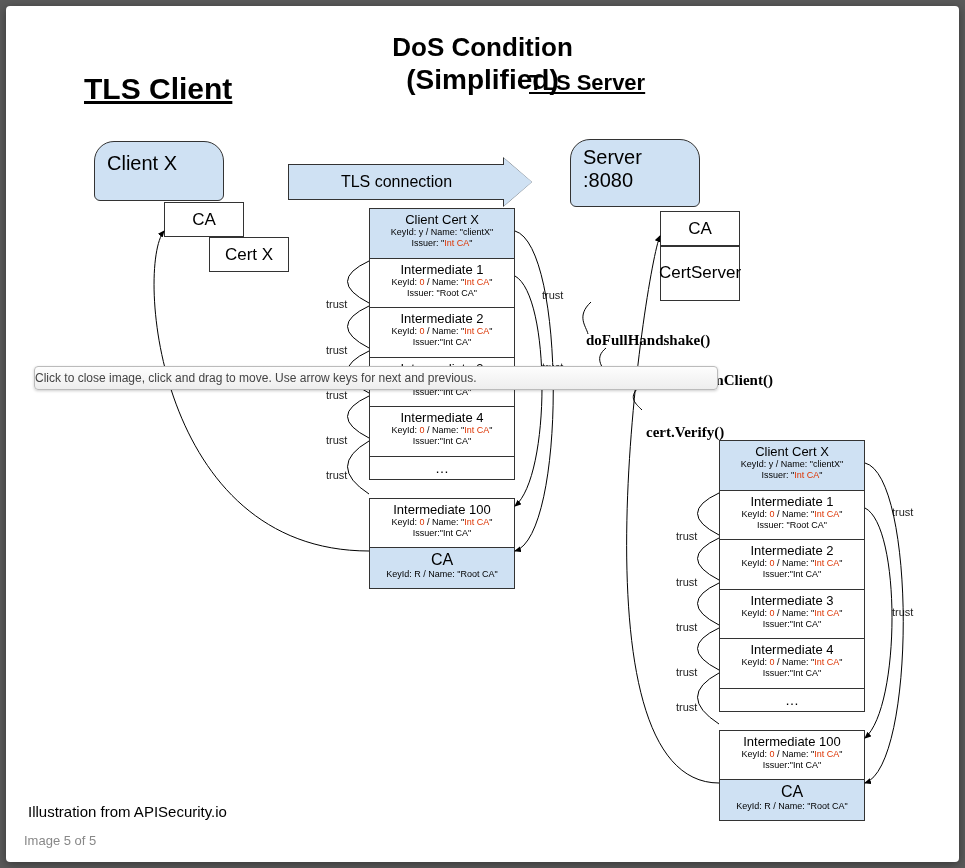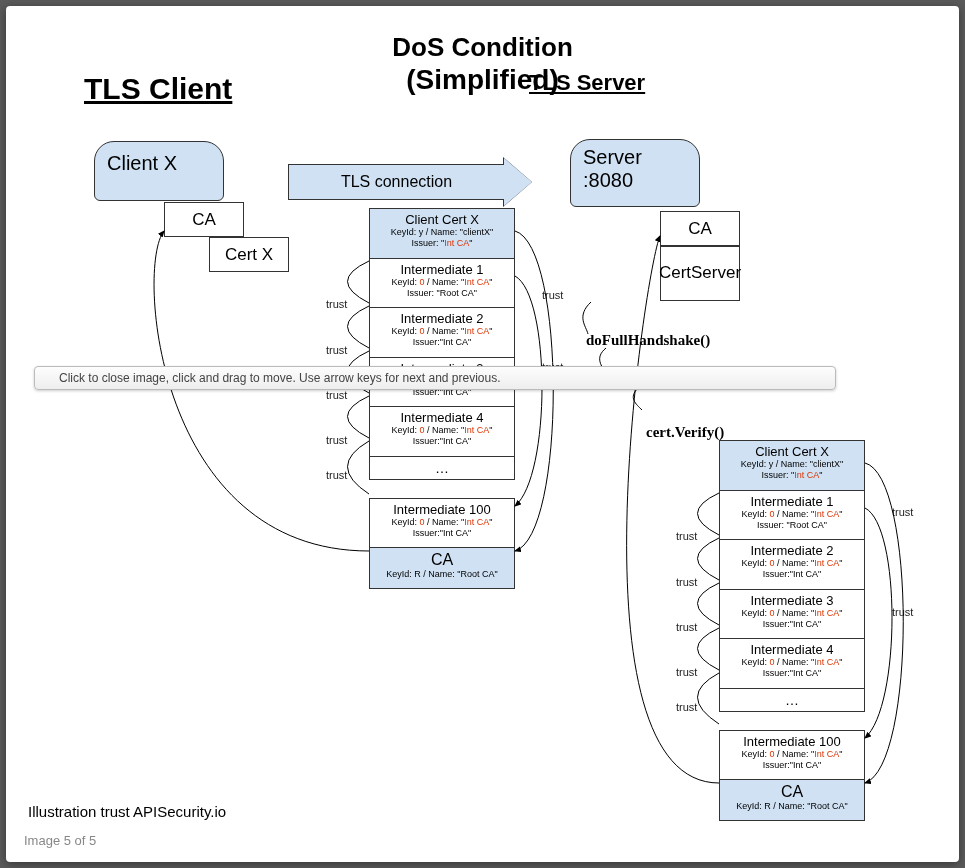--- a/index.html
+++ b/index.html
@@ -40,22 +40,22 @@
   .ellipsis-row { border:1px solid #333; border-top:none; text-align:center; font-size:14px; padding:3px 0;}
   .gap { height:18px;}
   .red { color:#d30;}
 
   .func { position:absolute; font-family: Liberation Serif, serif; font-weight:bold; font-size:15px;}
   #f1 { top:326px; left:580px;}
   #f2 { top:366px; left:600px;}
   #f3 { top:402px; left:640px;margin-top:16px;}
 
   .tooltip {
-    position:absolute; top:360px; left:28px; width:802px;
-    padding:4px 24px; font-size:12px; color:#444;
+    position:absolute; top:360px; left:28px; width:684px;
+    padding:4px 0; font-size:12px; color:#444;
     background: linear-gradient(#fdfdfd,#eeeeee);
     border:1px solid #bbb; border-radius:4px;
     box-shadow: 0 1px 3px rgba(0,0,0,0.2);
     z-index:100;
   }
   .attrib { position:absolute; left:22px; bottom:42px; font-size:15px;}
   .counter{ position:absolute; left:18px; bottom:14px; font-size:13px; color:#888;}
 
   .trust { position:absolute; font-size:11px; color:#222;}
 
@@ -218,16 +218,16 @@
       <path d="M859,502 C895,520 895,700 859,732" fill="none" stroke="#000" stroke-width="1" marker-end="url(#arr)"></path>
 
       <path d="M713,777 C560,777 640,260 654,230" fill="none" stroke="#000" stroke-width="1" marker-end="url(#arr)"></path>
 
       <path d="M585,296 C570,310 580,320 582,328" fill="none" stroke="#000" stroke-width="1"></path>
       <path d="M600,342 C588,352 596,360 600,368" fill="none" stroke="#000" stroke-width="1"></path>
       <path d="M632,382 C622,392 630,398 636,404" fill="none" stroke="#000" stroke-width="1"></path>
     </svg>
 
     <div class="tooltip">Click to close image, click and drag to move. Use arrow keys for next and previous.</div>
-    <div class="attrib">Illustration trust APISecurity.io</div>
+    <div class="attrib">Illustration from APISecurity.io</div>
     <div class="counter">Image 5 of 5</div>
   </div>
 </div>
 
 </body></html>

